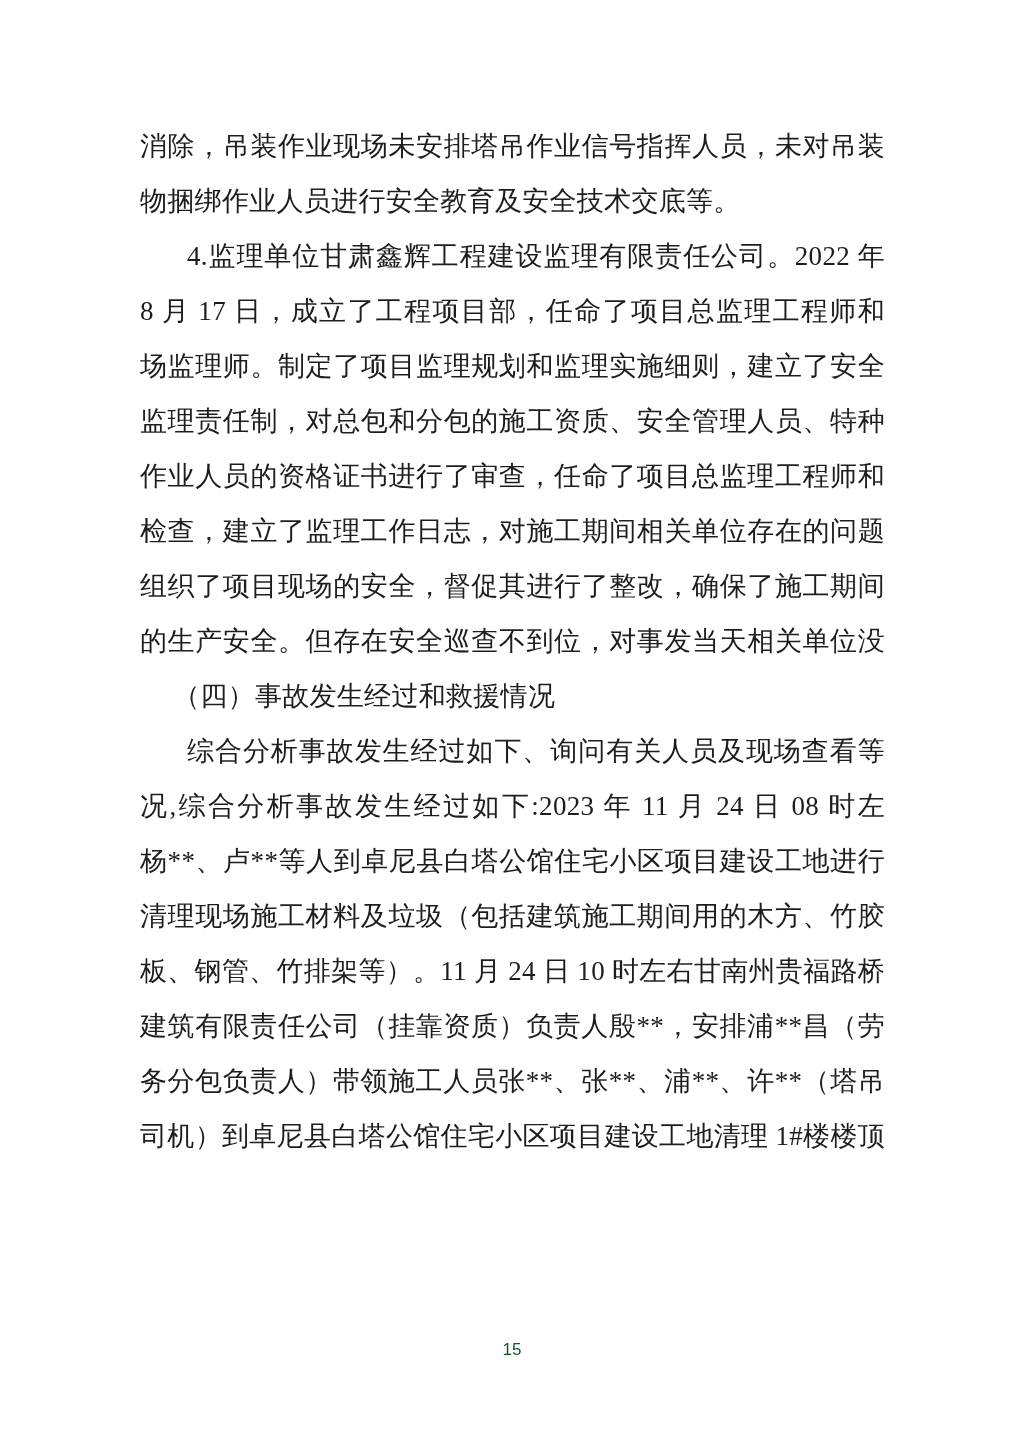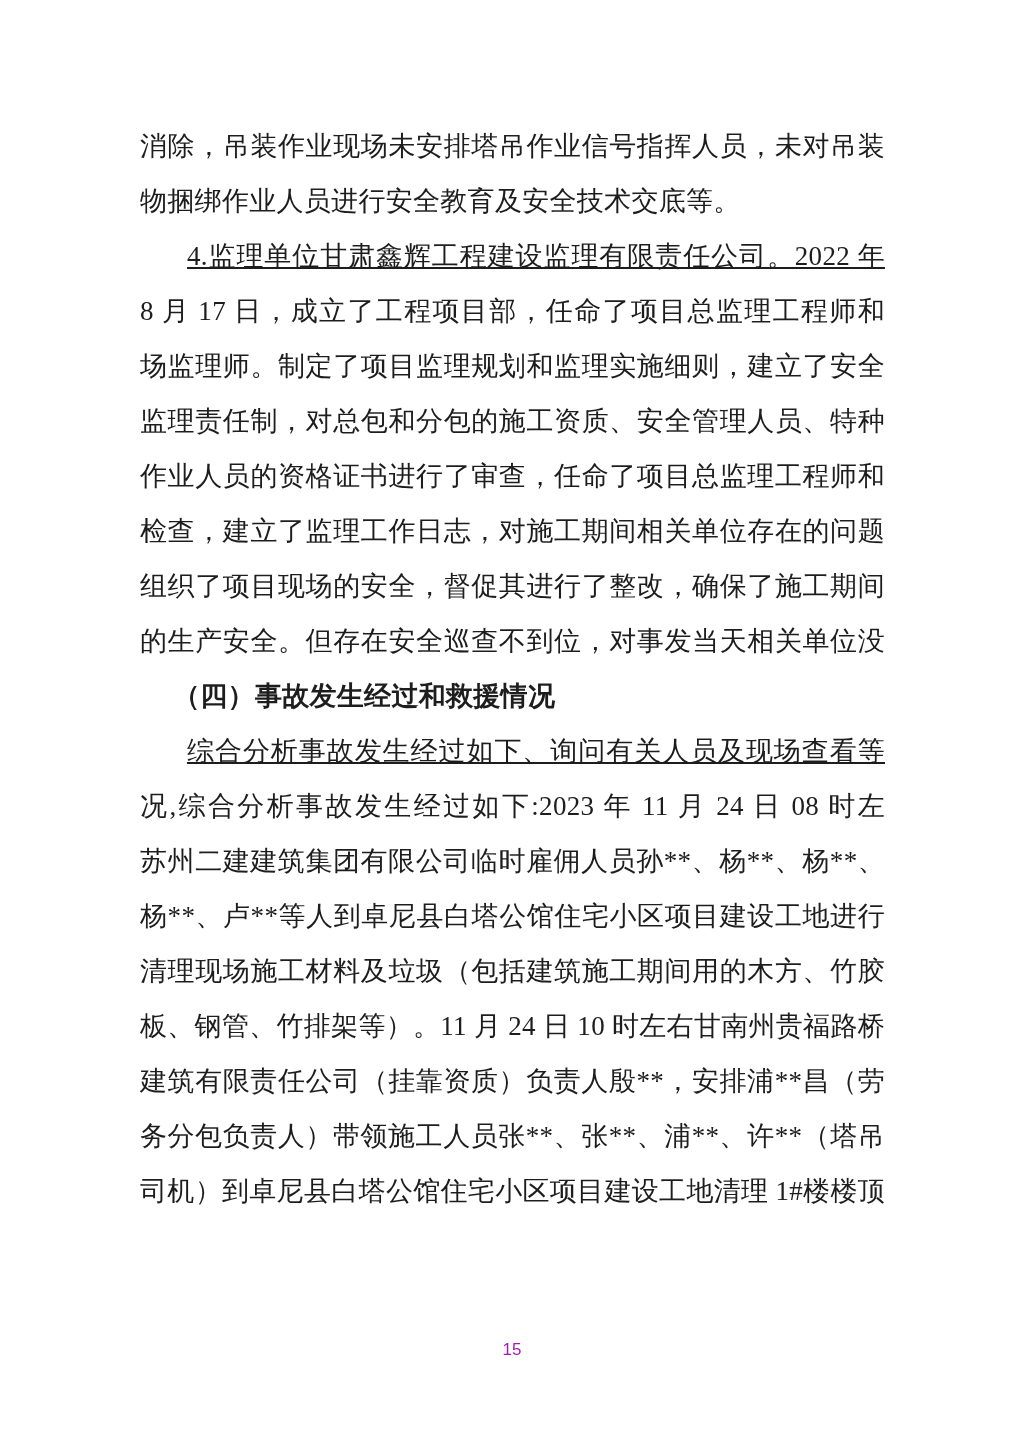--- a/index.html
+++ b/index.html
@@ -34,58 +34,56 @@
     text-align: justify;
     text-align-last: justify;
   }
   
   .para-end {
     text-align: center;
     text-align-last: left;
   }
   .indent {
     text-indent: 47px;
-    text-decoration: underline;
   }
   .heading {
-    font-weight: 700;
+    font-weight: 400;
     text-indent: 33px;
     text-align: center;
     text-align-last: left;
   }
   .footer {
     position: absolute;
     left: 0;
     right: 0;
     top: 1340px;
     text-align: center;
     font-family: "Liberation Sans", "DejaVu Sans", sans-serif;
     font-size: 17px;
-    color: #a21caf;
+    color: #14532d;
   }
 </style>
 </head>
 <body>
 
 <div class="page">
   <div class="text-block">
     <div class="line fill">消除，吊装作业现场未安排塔吊作业信号指挥人员，未对吊装</div>
     <div class="line para-end">物捆绑作业人员进行安全教育及安全技术交底等。</div>
     <div class="line fill indent">4.监理单位甘肃鑫辉工程建设监理有限责任公司。2022 年</div>
     <div class="line fill">8 月 17 日，成立了工程项目部，任命了项目总监理工程师和现</div>
     <div class="line fill">场监理师。制定了项目监理规划和监理实施细则，建立了安全</div>
     <div class="line fill">监理责任制，对总包和分包的施工资质、安全管理人员、特种</div>
     <div class="line fill">作业人员的资格证书进行了审查，任命了项目总监理工程师和现</div>
     <div class="line fill">检查，建立了监理工作日志，对施工期间相关单位存在的问题</div>
     <div class="line fill">组织了项目现场的安全，督促其进行了整改，确保了施工期间</div>
     <div class="line fill">的生产安全。但存在安全巡查不到位，对事发当天相关单位没</div>
     <div class="line heading">（四）事故发生经过和救援情况</div>
     <div class="line fill indent">综合分析事故发生经过如下、询问有关人员及现场查看等情</div>
     <div class="line fill">况,综合分析事故发生经过如下:2023 年 11 月 24 日 08 时左右，</div>
-    <div class="line fill">苏州二建建筑集团有限公司临时雇佣人员孙**、杨**、杨**、</div>
     <div class="line fill">杨**、卢**等人到卓尼县白塔公馆住宅小区项目建设工地进行</div>
     <div class="line fill">清理现场施工材料及垃圾（包括建筑施工期间用的木方、竹胶</div>
     <div class="line fill">板、钢管、竹排架等）。11 月 24 日 10 时左右甘南州贵福路桥</div>
     <div class="line fill">建筑有限责任公司（挂靠资质）负责人殷**，安排浦**昌（劳</div>
     <div class="line fill">务分包负责人）带领施工人员张**、张**、浦**、许**（塔吊</div>
     <div class="line fill">司机）到卓尼县白塔公馆住宅小区项目建设工地清理 1#楼楼顶</div>
   </div>
 
   <div class="footer">15</div>
 </div>

